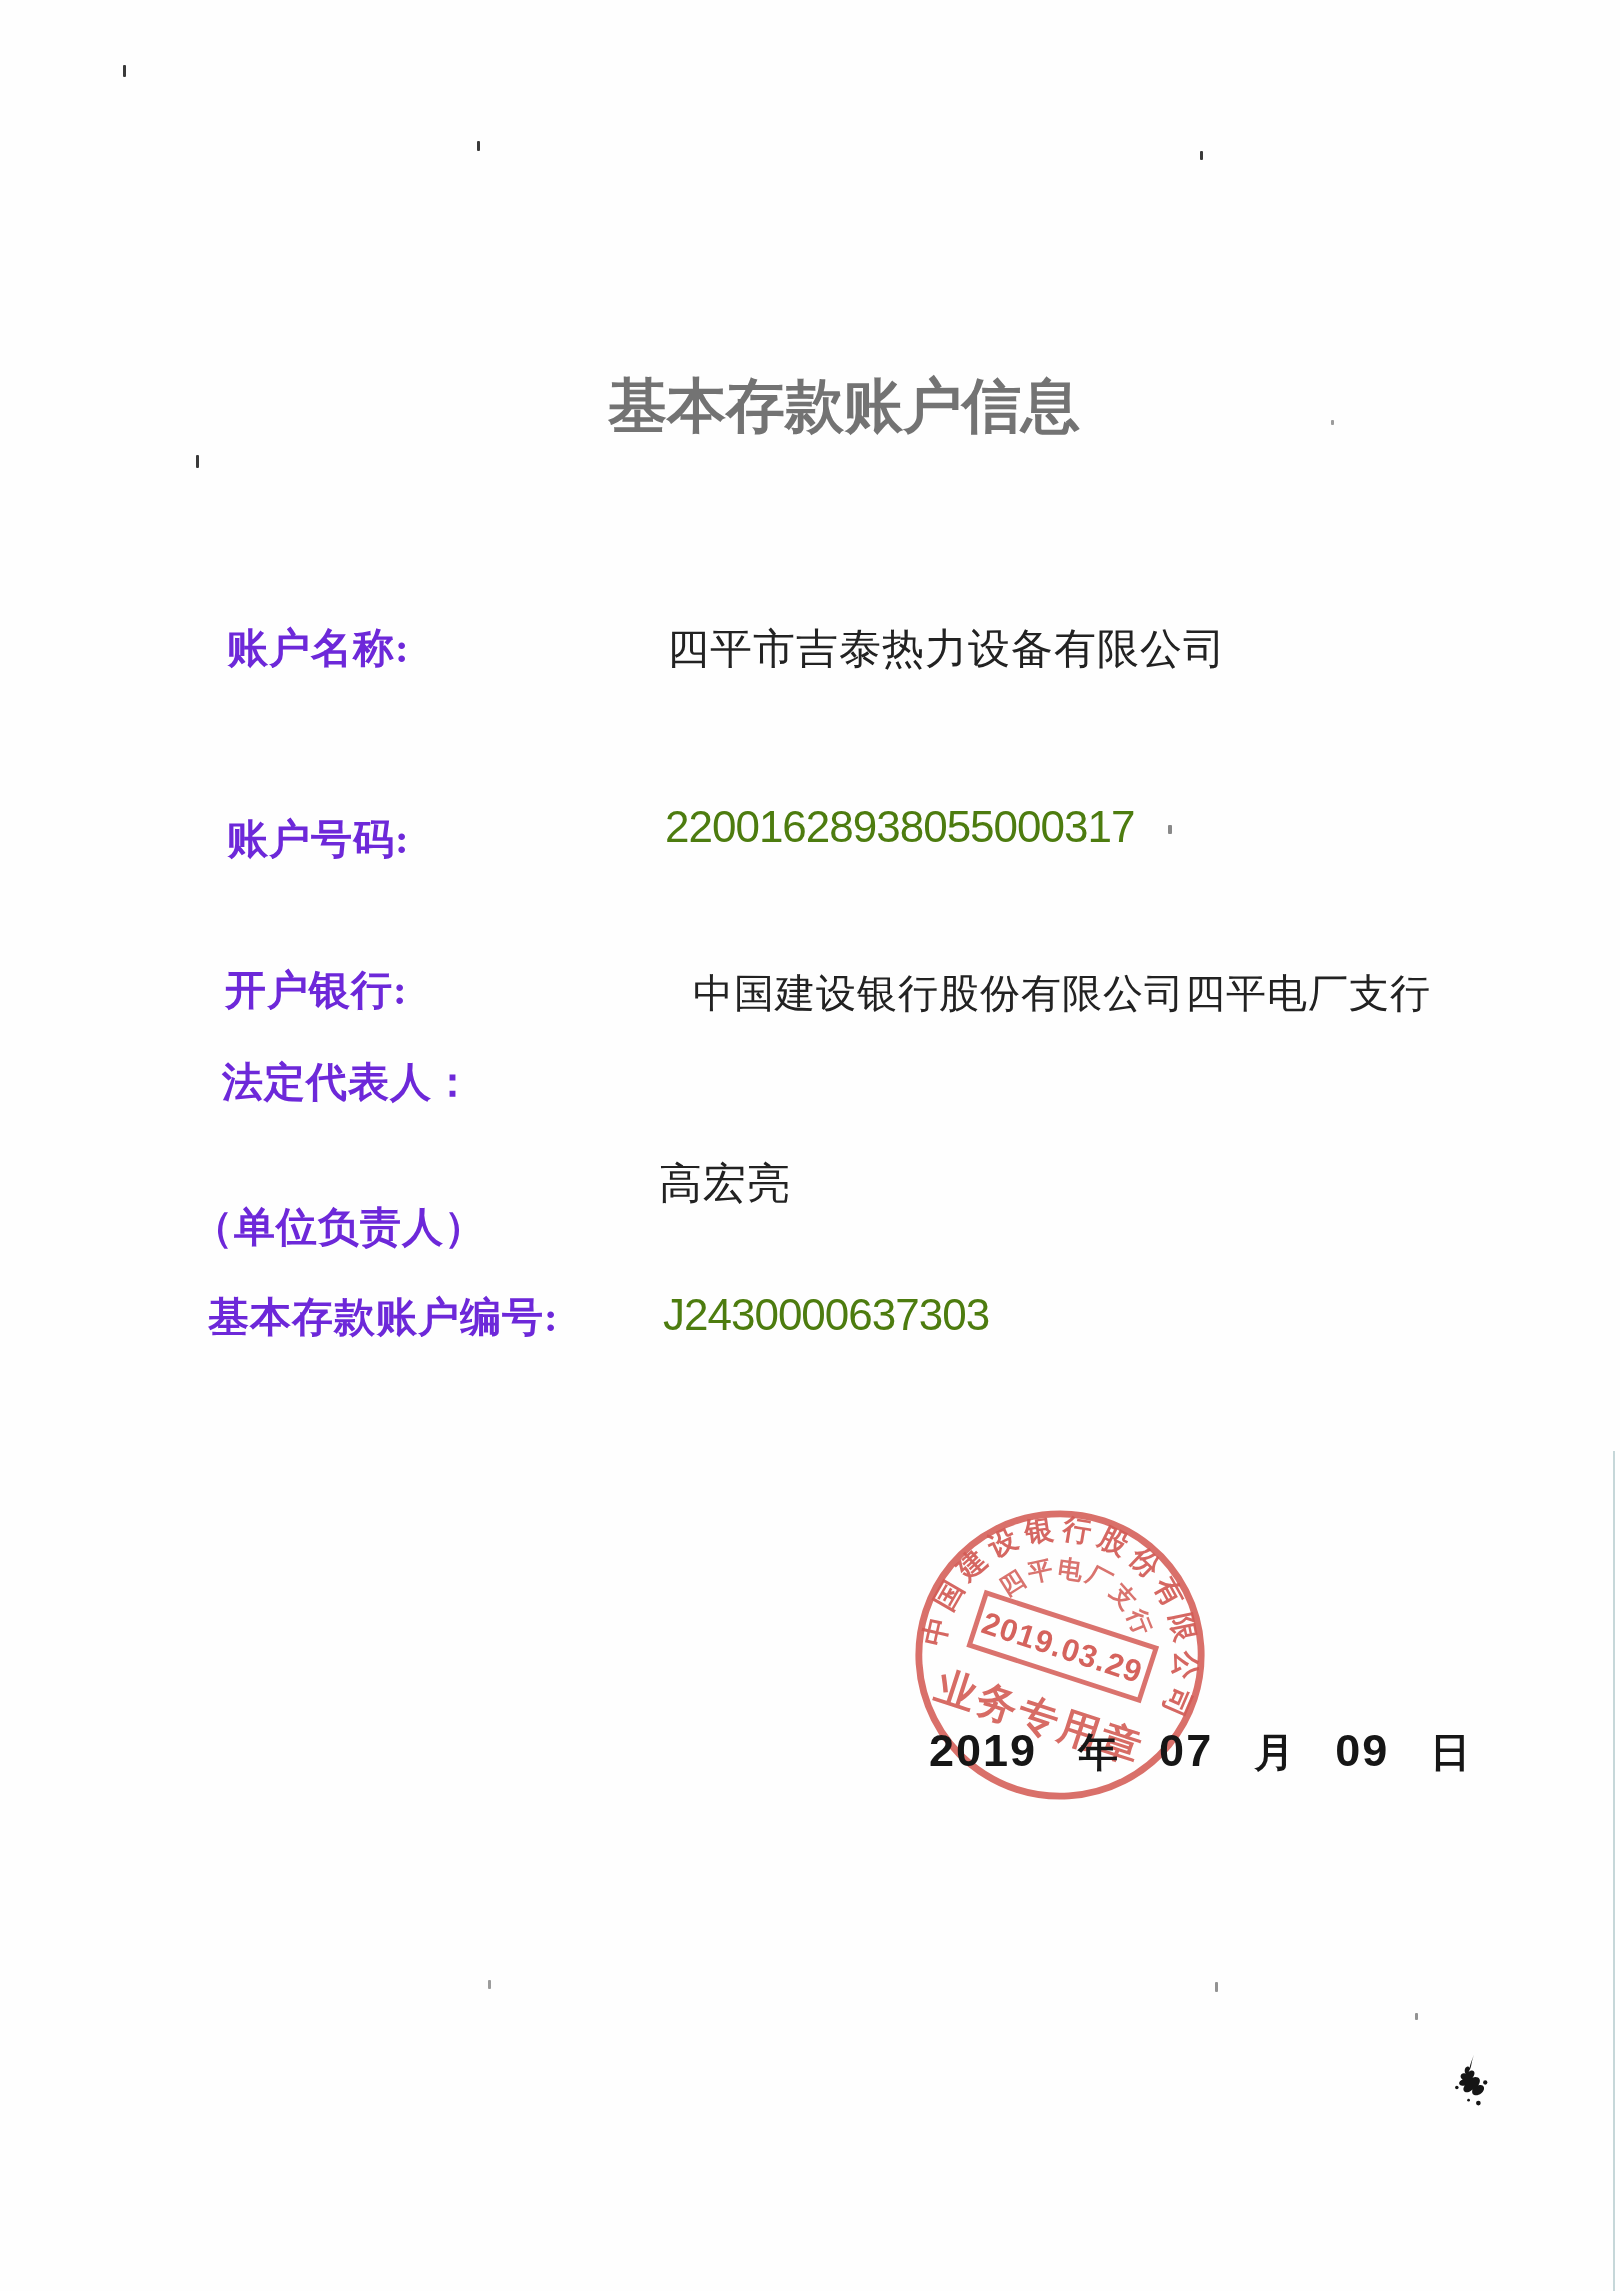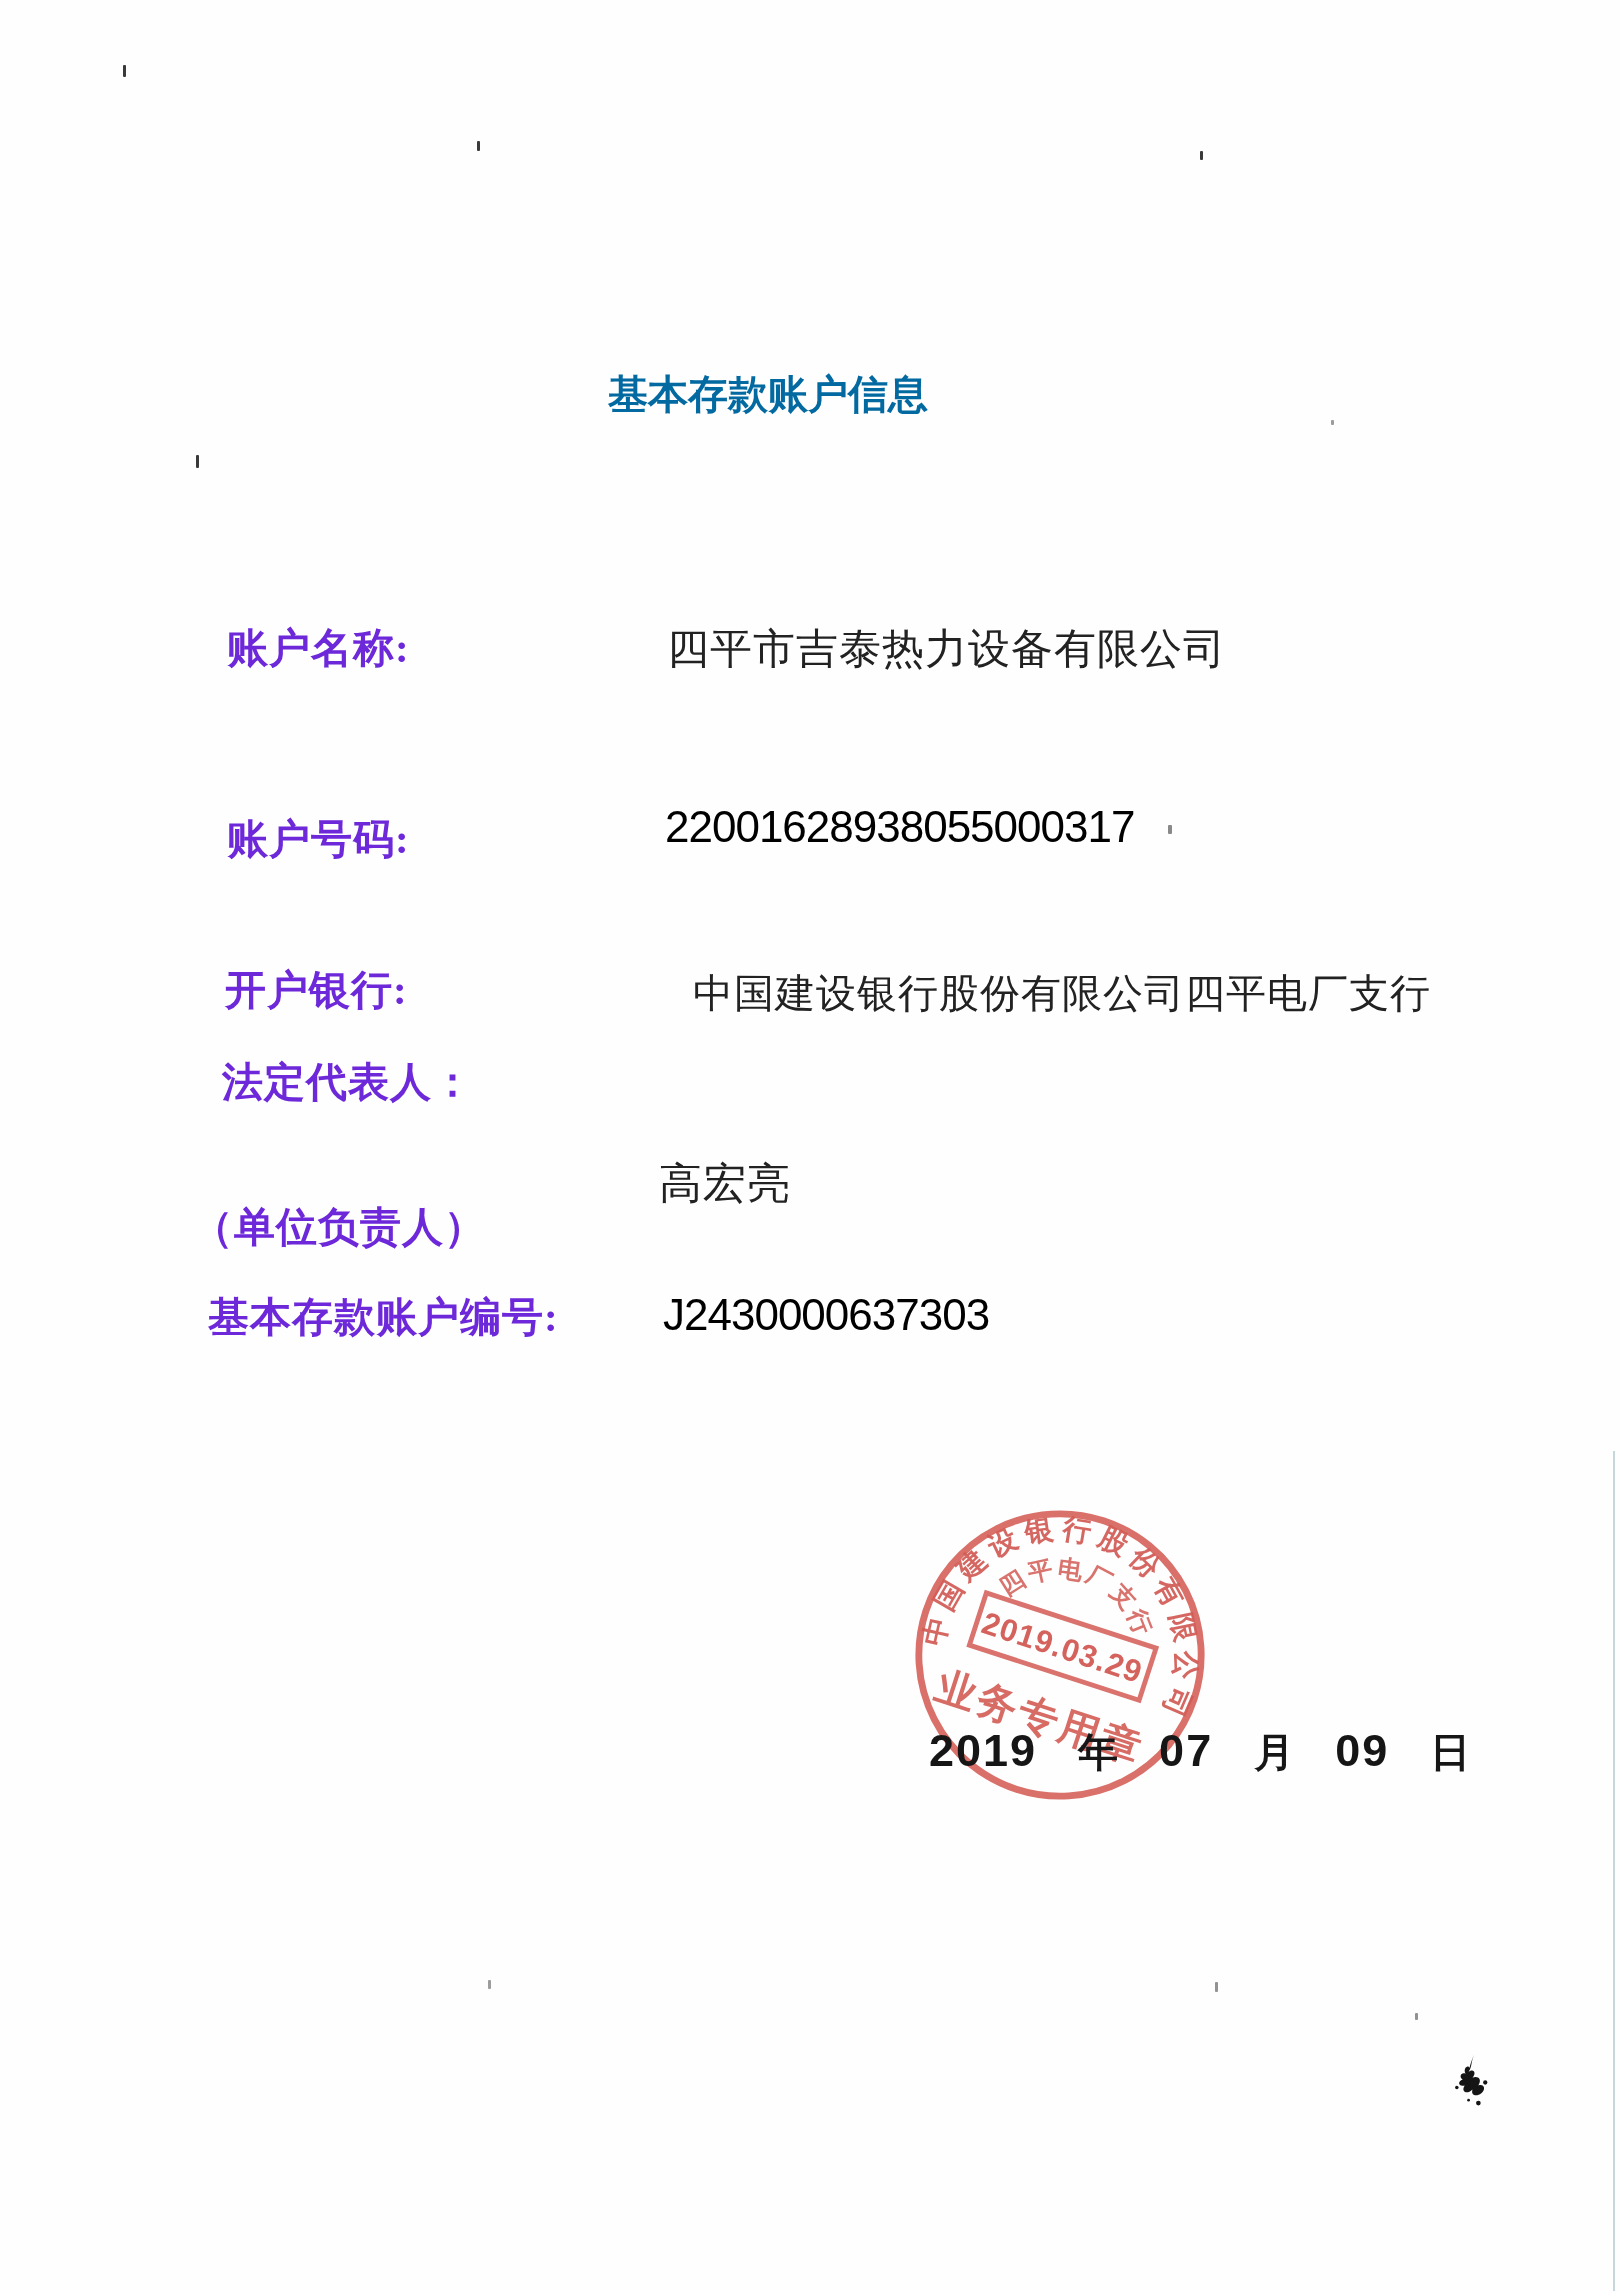--- a/index.html
+++ b/index.html
@@ -9,24 +9,24 @@
     height: 2292px;
     background: #fefefe;
     overflow: hidden;
     font-family: "Liberation Serif", serif;
     color: #1d1d1d;
   }
   .doc-title {
     position: absolute;
     left: 608px;
     top: 367px;
-    font-size: 40px;
+    font-size: 59px;
     font-weight: 700;
     letter-spacing: 0px;
-    color: #0369a1;
+    color: #737373;
     white-space: nowrap;
   }
   .field-label {
     position: absolute;
     font-size: 41px;
     font-weight: 700;
     color: #6d28d9;
     white-space: nowrap;
     letter-spacing: 1px;
   }
@@ -36,21 +36,21 @@
     font-weight: 400;
     color: #222222;
     white-space: nowrap;
     letter-spacing: 1px;
   }
   .num-value {
     font-family: "Liberation Sans", sans-serif;
     font-size: 44px;
     letter-spacing: -1px;
     font-weight: 400;
-    color: #000000;
+    color: #4d7c0f;
   }
   .label-r1 { left: 227px; top: 621px; }
   .value-r1 { left: 667px; top: 621px; }
   .label-r2 { left: 227px; top: 812px; }
   .value-r2 { left: 665px; top: 802px; }
   .label-r3 { left: 225px; top: 963px; }
   .value-r3 { left: 661px; top: 966px; font-size: 40px; margin-left: 32px; }
   .label-r4a { left: 222px; top: 1055px; }
   .label-r4b { left: 192px; top: 1200px; }
   .value-r4 { left: 659px; top: 1155px; font-size: 43px; }

